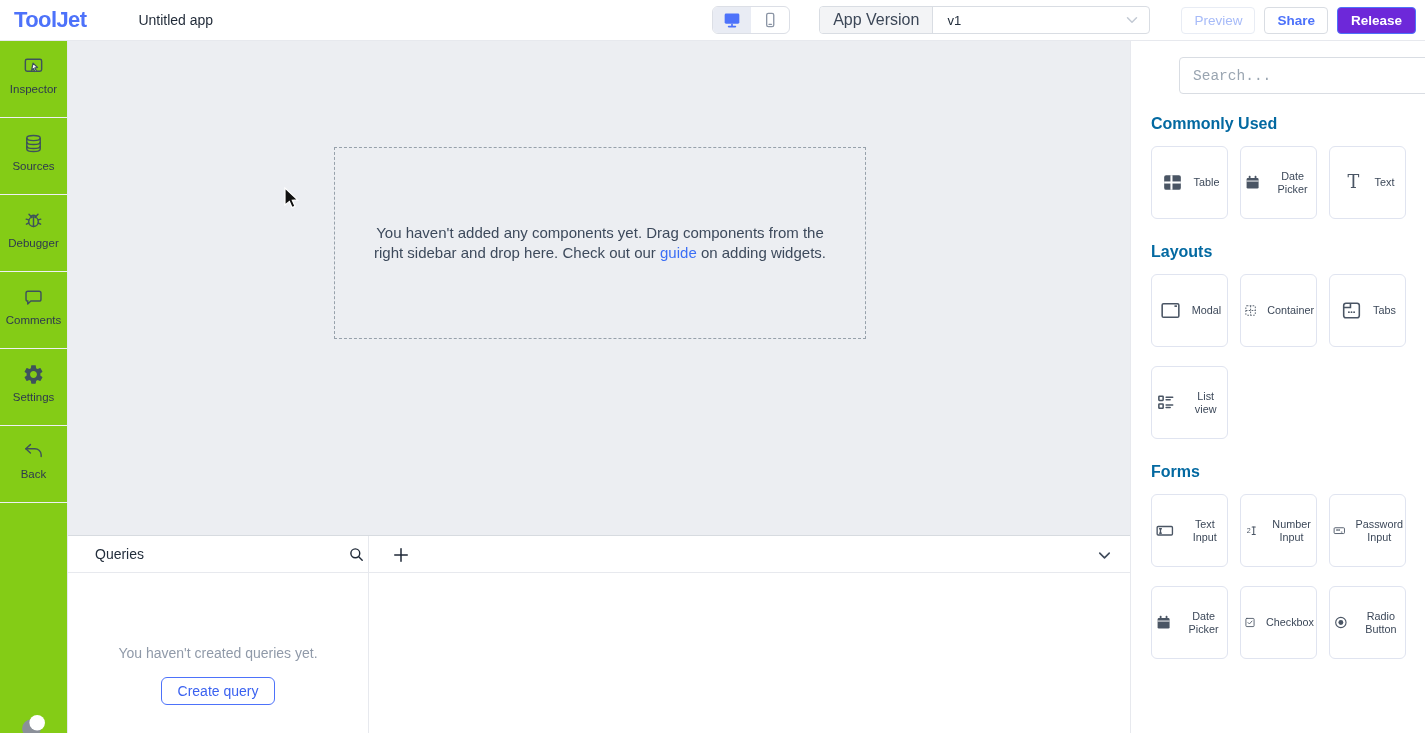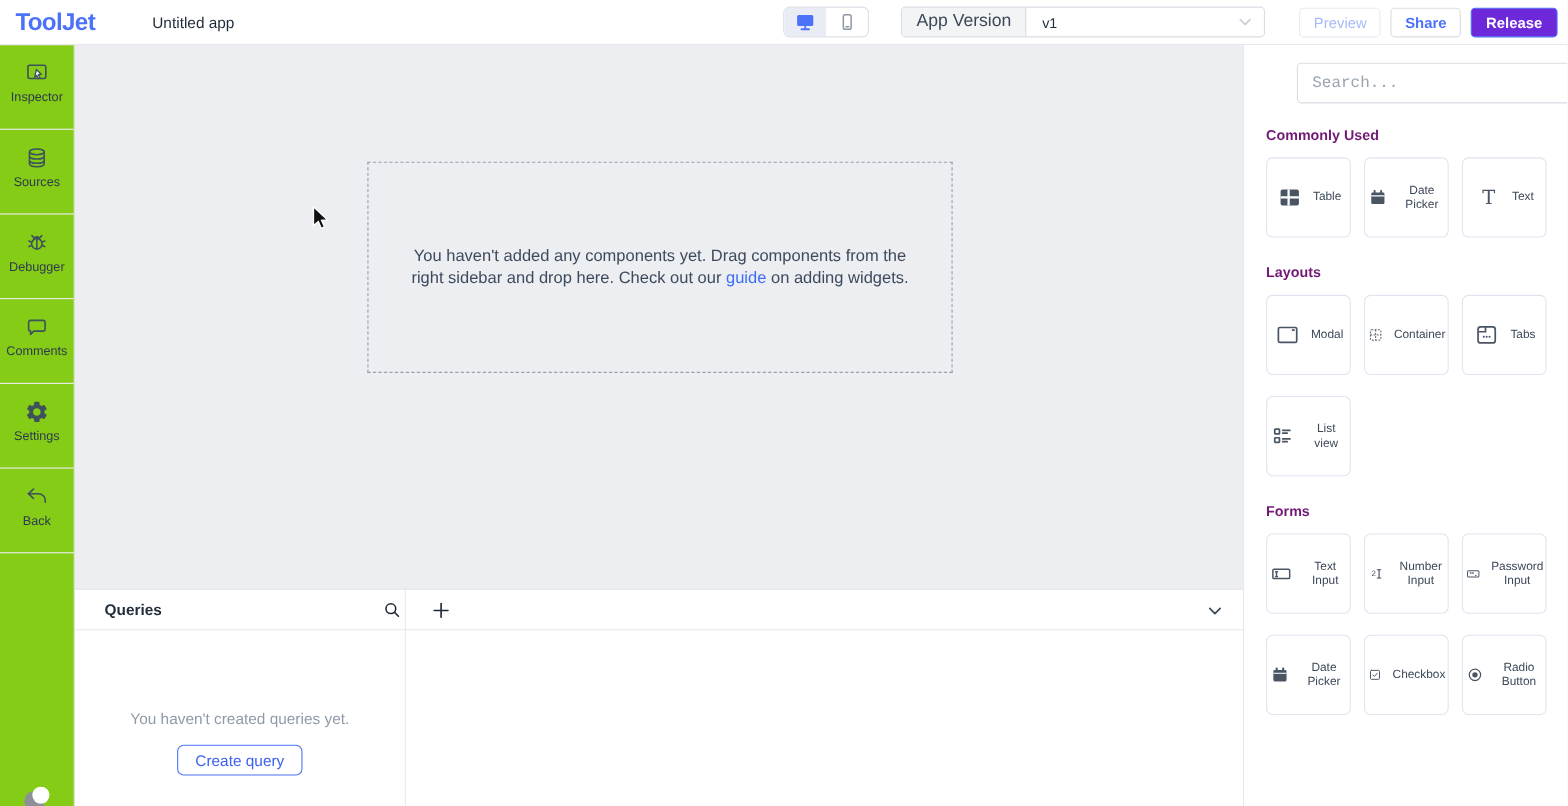--- a/index.html
+++ b/index.html
@@ -43,38 +43,38 @@
               border:1px dashed #97a1ab; display:flex; align-items:center; justify-content:center; }
   .dz-text { width:480px; text-align:center; font-size:15px; line-height:20px; color:#3d4a5c; }
   .dz-text a { color:#3b6ef5; text-decoration:none; cursor:pointer; }
   .cursor { position:absolute; left:215px; top:146px; }
 
   
   .qpanel { position:absolute; left:68px; top:535px; width:1062px; height:198px; background:#fff;
             border-top:1px solid #d7dbe0; }
   .q-vline { position:absolute; left:300px; top:0; bottom:0; width:1px; background:#e7e9ee; }
   .qheader { height:37px; border-bottom:1px solid #e7e9ee; position:relative; display:flex; align-items:center; }
-  .qtitle { margin-left:27px; font-size:14px; font-weight:700; color:#232e3c; }
+  .qtitle { margin-left:27px; font-size:14px; font-weight:400; color:#232e3c; }
   .qicon { position:absolute; top:9px; color:#1f2937; cursor:pointer; }
   .q-search { left:279px; }
   .q-plus { left:323px; }
   .q-collapse { position:absolute; right:16px; top:10px; color:#3e4a5a; cursor:pointer; }
   .qempty { position:absolute; left:0; top:37px; width:300px; bottom:0; display:flex;
             flex-direction:column; align-items:center; padding-top:72px; gap:16px; }
   .qempty-msg { font-size:14px; color:#909aa9; }
   .btn-create { height:28px; padding:0 16px; border:1px solid #4d72fa; border-radius:6px;
                 color:#3b62f0; background:#fff; font-size:14px; display:flex; align-items:center; cursor:pointer; }
 
   
   .widgetbar { position:absolute; right:0; top:41px; bottom:0; width:295px; background:#fff;
                border-left:1px solid #e7e9ee; padding:16px 9px 0 20px; overflow:hidden; }
   .wsearch { width:100%; height:37px; border:1px solid #d9dde3; border-radius:4px; padding:0 13px;
              font-size:14.5px; color:#232e3c; outline:none; font-family:Liberation Mono, monospace;margin-left:28px; }
   .wsearch::placeholder { color:#9aa5b1; }
-  .wsection-title { font-size:13px; font-weight:700; color:#701a75; margin:24px 0 13px; }
+  .wsection-title { font-size:16px; font-weight:700; color:#0369a1; margin:24px 0 13px; }
   .wsection-title.first { margin-top:21px; }
   .wgrid { display:grid; grid-template-columns:repeat(3,77px); gap:19px 12px; }
   .wcard { border:1px solid #e0e4f0; border-radius:6px; background:#fff; min-height:73px;
            display:flex; align-items:center; justify-content:center;
            gap:9px; padding:7px 2px; cursor:grab; color:#4a5564; }
   .wcard .wlbl { font-size:10.8px; color:#3c4859; text-align:center; line-height:13px; }
 
   svg.ic { display:block; }
 </style>
 </head>

